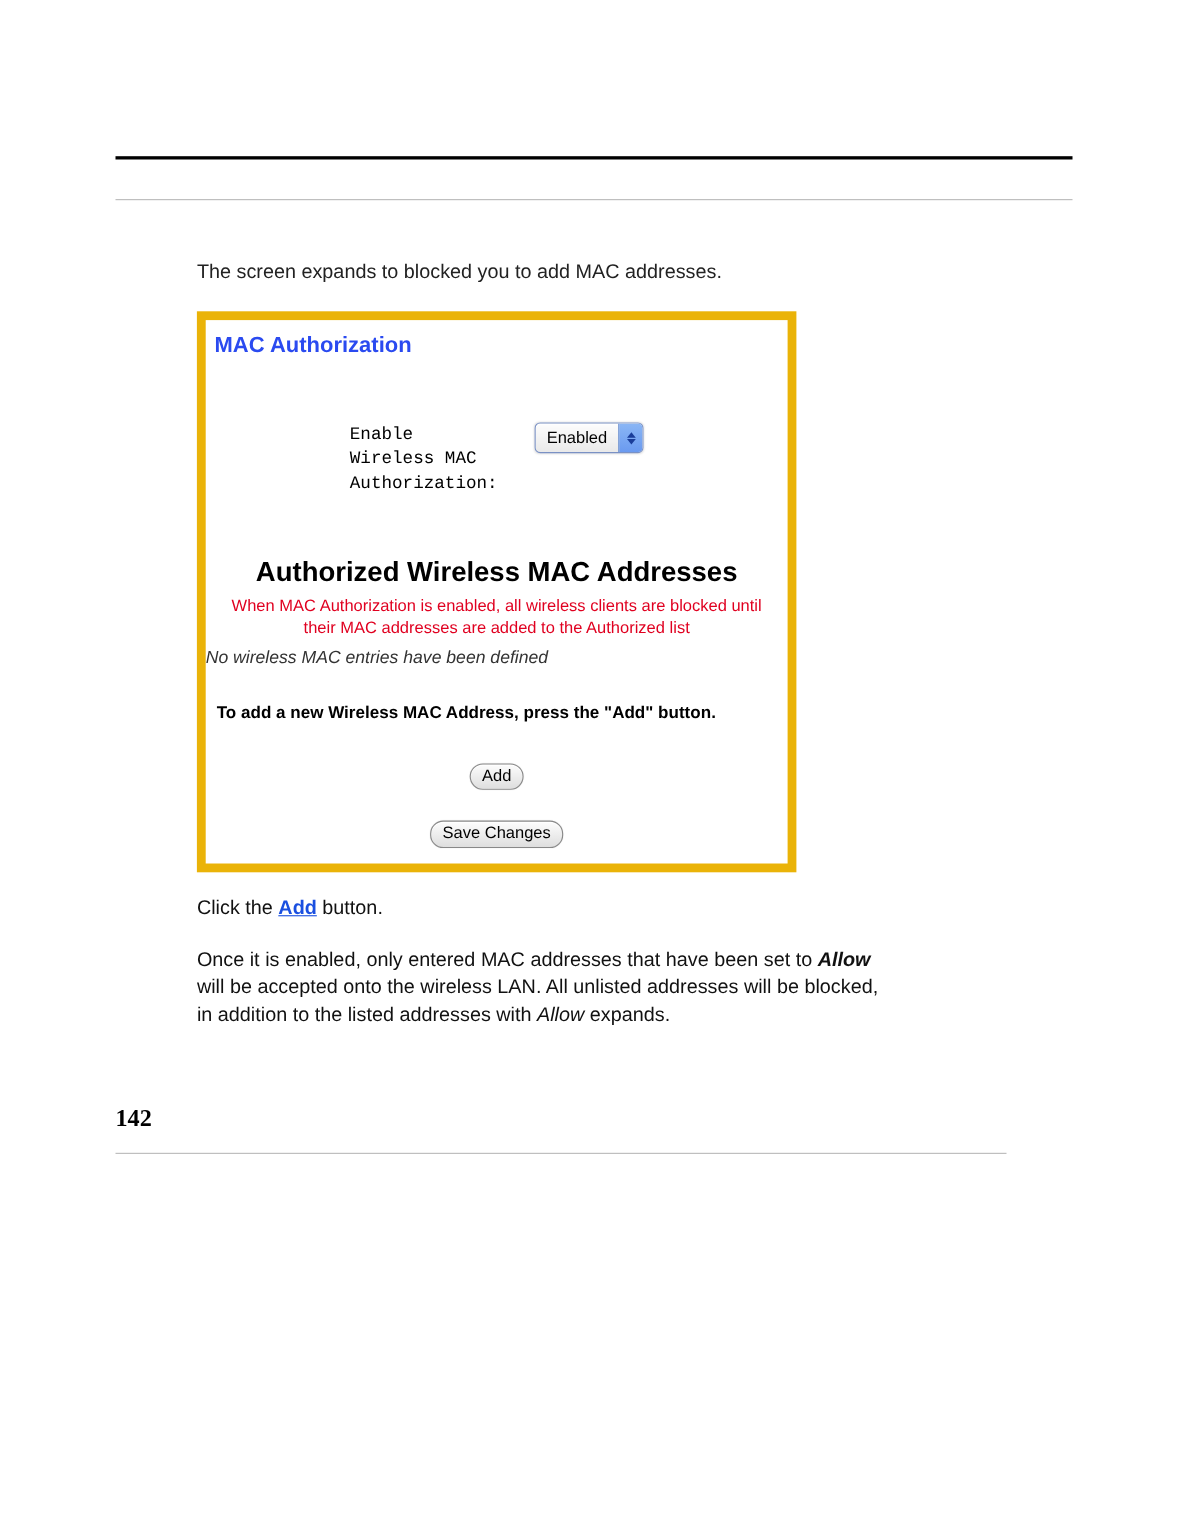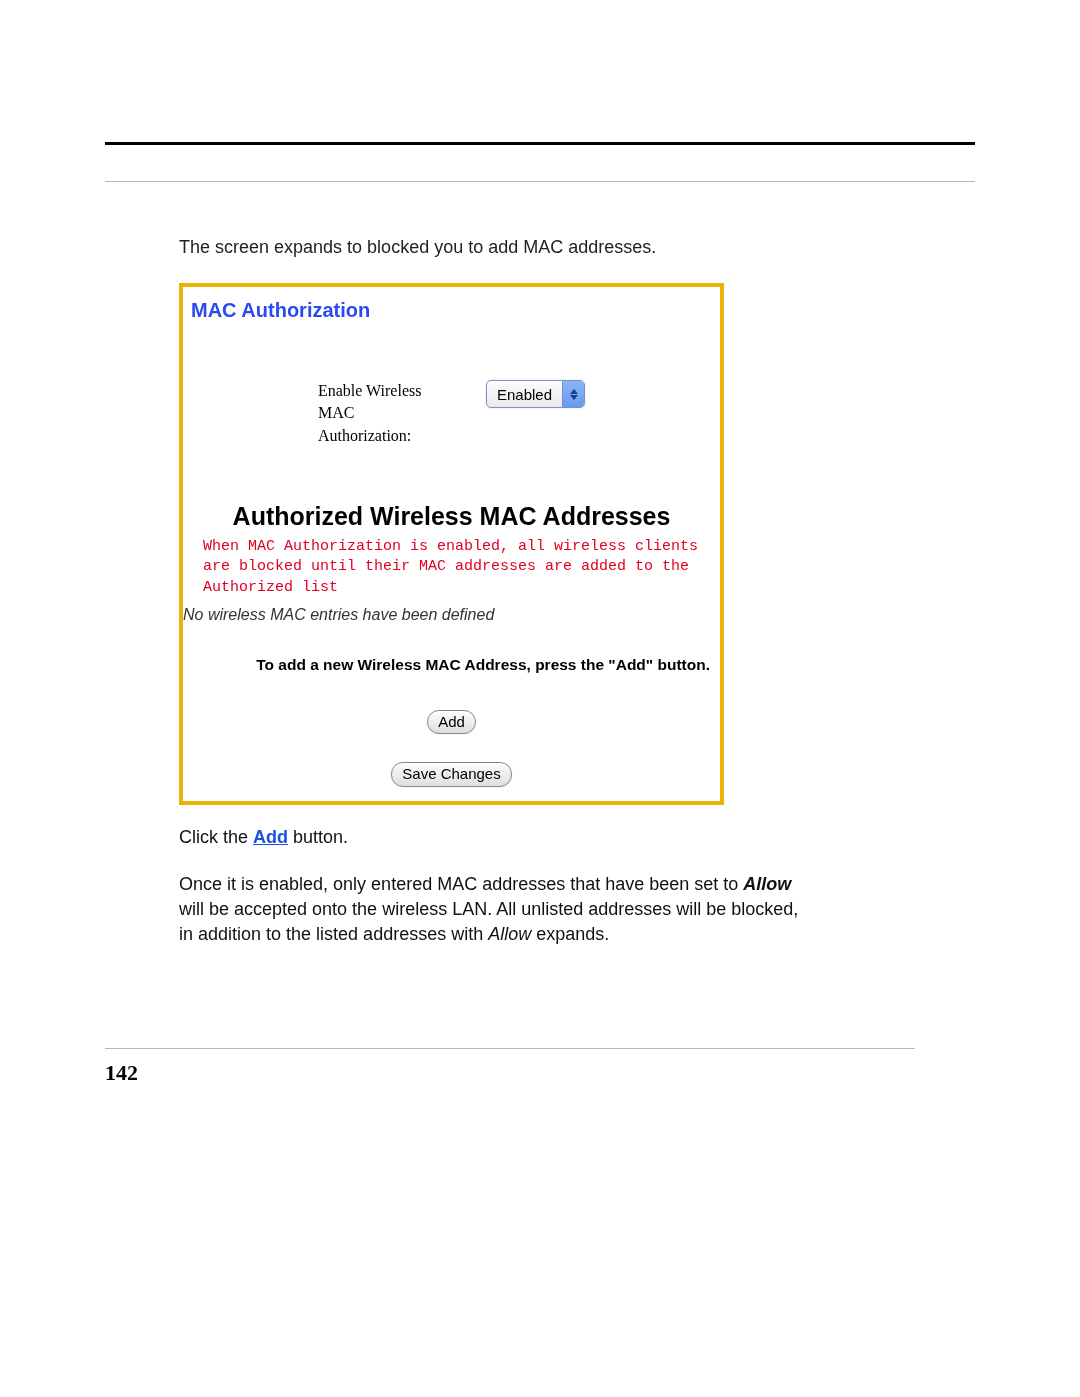--- a/index.html
+++ b/index.html
@@ -27,40 +27,40 @@
     margin-bottom: 55px;
   }
   .intro {
     font-size: 18px;
     margin: 0 0 25px 74px;
     color: #222;
   }
   .panel {
     margin-left: 74px;
     width: 545px;
-    border: 4px solid #eab308;
+    border: 8px solid #eab308;
     background: #fff;
     padding: 0;
   }
   .panel-title {
     font-family: Verdana, Arial, sans-serif;
     color: #2a4af0;
     font-weight: bold;
     font-size: 20px;
     padding: 12px 8px 8px 8px;
   }
   .form-row {
     display: flex;
     justify-content: center;
     align-items: flex-start;
     gap: 16px;
     margin: 50px 0 55px 0;
   }
   .form-label {
-    font-family: Liberation Serif, serif;
+    font-family: Liberation Mono, monospace;
     font-size: 16px;
     color: #000;
     width: 120px;
     line-height: 1.4;
   }
   .select-wrap {
     display: inline-flex;
     align-items: center;
     height: 28px;
     background: linear-gradient(#fdfdfd,#e9e9e9);
@@ -96,40 +96,41 @@
   .arrow-down { border-top: 5px solid #1a3d99; }
   .section-title {
     font-family: Verdana, Arial, sans-serif;
     font-weight: bold;
     font-size: 25px;
     color: #000;
     text-align: center;
     margin: 0 8px 6px 8px;
   }
   .warning {
-    font-family: Liberation Mono, monospace;
+    font-family: Liberation Sans, sans-serif;
     color: #e00020;
     font-size: 15px;
+    text-align: center;
     margin: 0 20px 8px 20px;
     line-height: 1.35;
   }
   .empty-msg {
     font-family: Verdana, Arial, sans-serif;
     font-style: italic;
     font-size: 16px;
     text-align: left;
     color: #333;
     margin: 6px 0 32px 0;
   }
   .instruction {
     font-family: Verdana, Arial, sans-serif;
     font-weight: bold;
     font-size: 15.5px;
     color: #000;
-    text-align: right;
+    text-align: left;
     padding: 0 10px;
     margin-bottom: 36px;
     margin-top: 20px;
   }
   .btn-row {
     text-align: center;
     margin-bottom: 28px;
   }
   .aqua-btn {
     display: inline-block;
@@ -170,21 +171,21 @@
   .footer-rule {
     position: absolute;
     left: 105px;
     top: 1048px;
     width: 810px;
     border-top: 1px solid #b8b8b8;
   }
   .page-num {
     position: absolute;
     left: 105px;
-    top: 1060px;
+    top: 1004px;
     font-family: "Times New Roman", Times, serif;
     font-weight: bold;
     font-size: 22px;
   }
 </style>
 </head>
 <body>
 
 <div class="page">
   <div class="rule-thick"></div>

